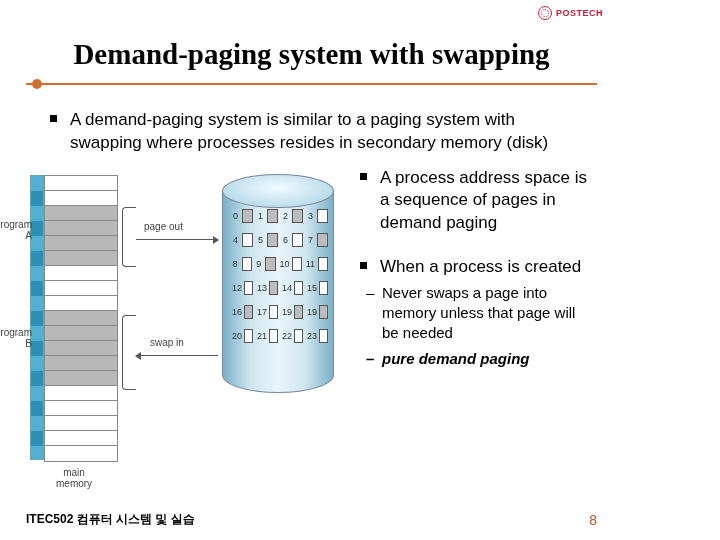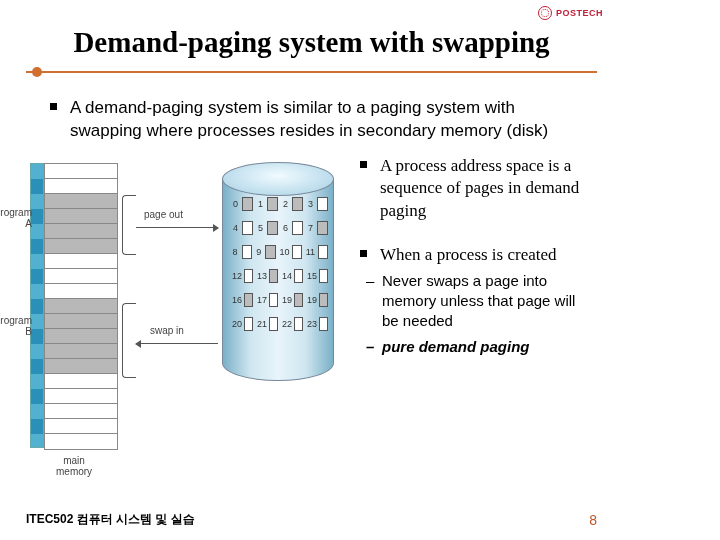--- a/index.html
+++ b/index.html
@@ -1,21 +1,21 @@
 <!DOCTYPE html>
 <html><head>
 <meta charset="utf-8">
 <style>
   * { box-sizing: border-box; margin: 0; padding: 0; }
   html, body { width: 720px; height: 540px; font-family: Arial, sans-serif; background: #fff; color: #000; }
   .slide { position: relative; width: 623px; height: 540px; padding: 18px 26px 14px 26px; }
   .brand { position: absolute; top: 6px; right: 20px; display: flex; align-items: center; gap: 4px; font-size: 9px; color: #c02038; font-weight: bold; letter-spacing: 0.5px; }
   .brand .seal { width: 14px; height: 14px; border-radius: 50%; border: 1.5px solid #c02038; position: relative; }
   .brand .seal::before { content: ""; position: absolute; inset: 2px; border: 1px dotted #c02038; border-radius: 50%; }
-  .title { font-family: Georgia, 'Times New Roman', serif; font-weight: bold; font-size: 29px; text-align: center; color: #000; margin-top: 8px; }
+  .title { font-family: Georgia, 'Times New Roman', serif; font-weight: bold; font-size: 29px; text-align: center; color: #000; margin-top: 20px; }
   .rule { margin-top: 10px; height: 6px; position: relative; }
   .rule .line { position: absolute; left: 0; right: 0; top: 2px; height: 2px; background: #d07030; }
   .rule .dot { position: absolute; left: 6px; top: -2px; width: 10px; height: 10px; border-radius: 50%; background: #d07030; }
   .intro { margin: 22px 10px 0 24px; font-size: 17px; line-height: 1.35; position: relative; padding-left: 20px; }
   .sq { position: absolute; left: 0; top: 6px; width: 7px; height: 7px; background: #000; }
   .body { display: flex; margin-top: 12px; }
   .figure { width: 330px; height: 320px; margin-left: -4px; position: relative; background: #fff; }
   
   .mem { position: absolute; left: 22px; top: 8px; width: 74px; }
   .memstack { border: 1px solid #888; }
@@ -35,21 +35,21 @@
   .pagerow .pnum { width: 8px; text-align: right; }
   .pagebox.shaded { background: #bcbcbc; }
   
   .bracket { position: absolute; border: 1.2px solid #555; border-right: none; width: 14px; }
   .arrowlbl { position: absolute; font-size: 10px; color: #444; }
   .arrow { position: absolute; height: 1.5px; background: #555; }
   .arrow::after { content: ""; position: absolute; right: -1px; top: -3px; border-left: 6px solid #555; border-top: 4px solid transparent; border-bottom: 4px solid transparent; }
   .arrow.rev::after { right: auto; left: -1px; border-left: none; border-right: 6px solid #555; }
   
   .rcol { flex: 1; padding-left: 8px; padding-right: 2px; }
-  .bp { position: relative; padding-left: 20px; font-size: 17px; line-height: 1.32; margin-bottom: 22px; font-family: Liberation Serif, serif; }
+  .bp { position: relative; padding-left: 20px; font-size: 17px; line-height: 1.32; margin-bottom: 22px; }
   .bp .sq { top: 6px; }
   .sub { position: relative; padding-left: 22px; font-size: 15px; line-height: 1.35; margin-top: 4px; margin-bottom: 6px; }
   .sub .dash { position: absolute; left: 6px; top: 0; }
   .sub.iem { font-style: italic; font-weight: bold; }
   .footer { position: absolute; bottom: 12px; left: 26px; right: 26px; display: flex; justify-content: space-between; align-items: flex-end; font-size: 12px; }
   .footer .course { font-weight: bold; font-size: 12px; }
   .footer .pg { color: #c05828; font-size: 14px; }
 </style>
 </head>
 <body>

